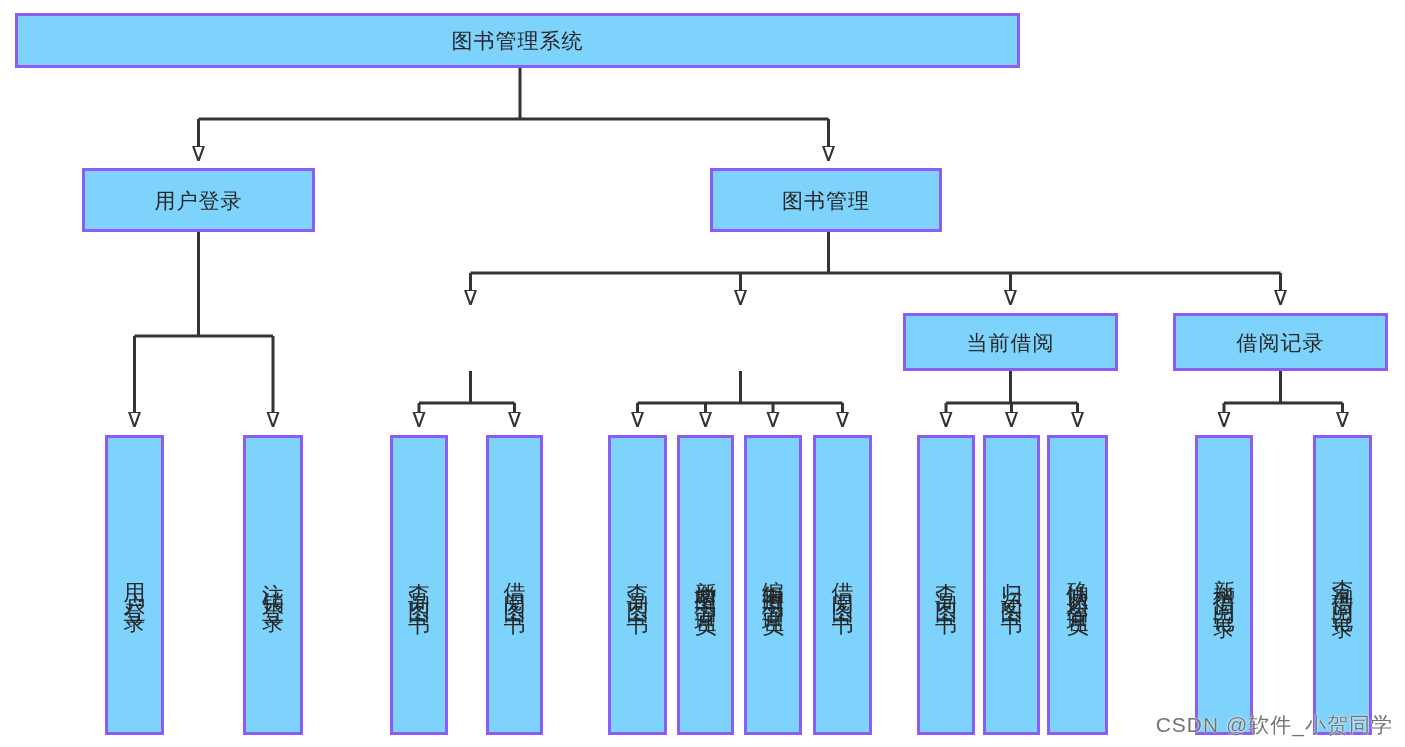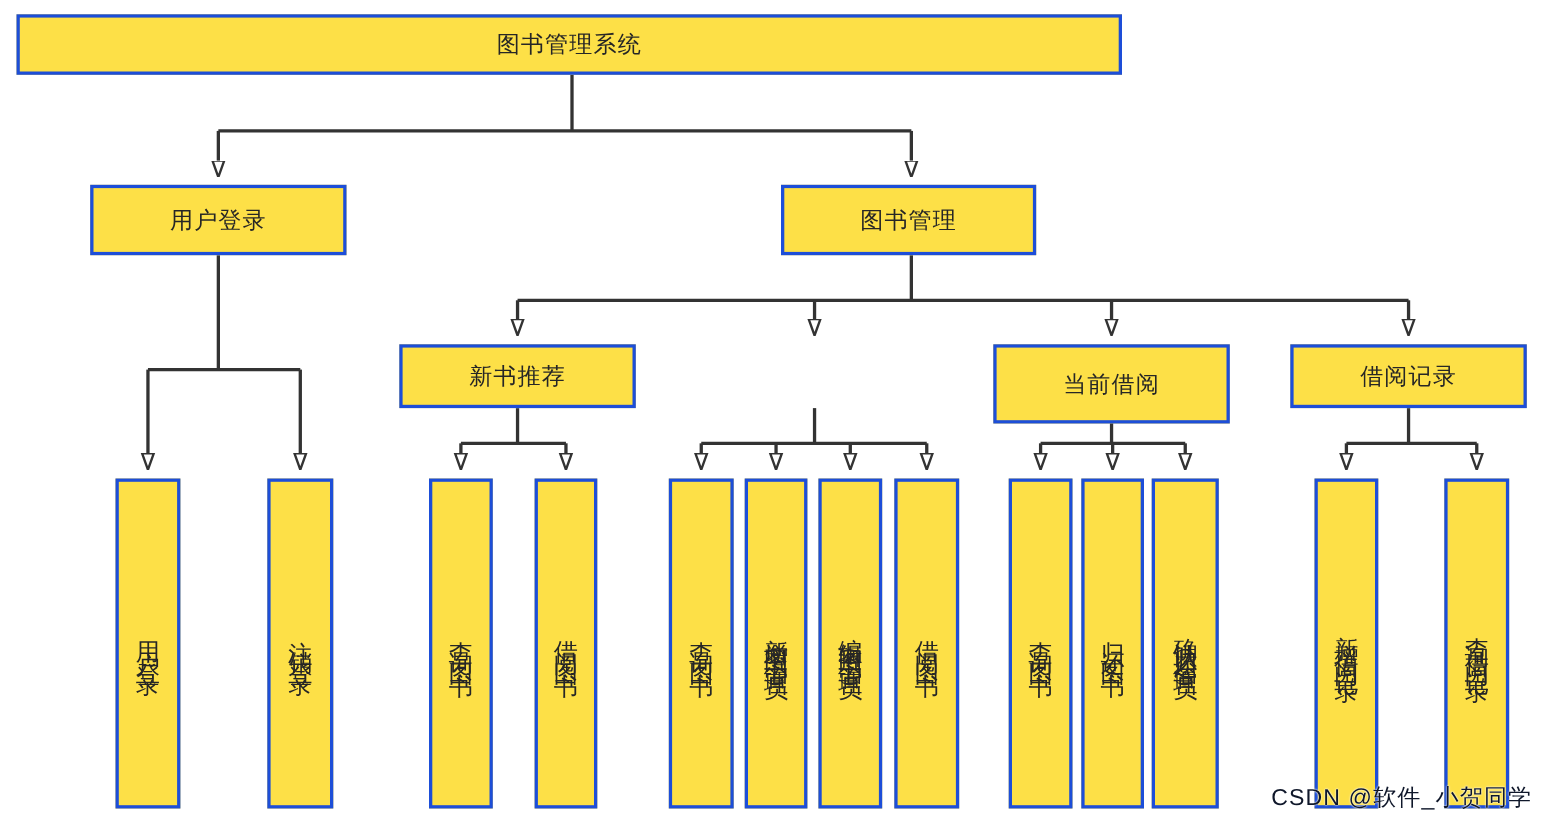--- a/index.html
+++ b/index.html
@@ -15,22 +15,22 @@
   #wires {
     position: absolute;
     left: 0; top: 0;
     width: 1405px; height: 747px;
     z-index: 1;
   }
   #wires path { stroke: #333333; stroke-width: 3; fill: none; }
   .box {
     position: absolute;
     box-sizing: border-box;
-    border: 3px solid #1d4ed8;
-    background: #fde047;
+    border: 3px solid #8b5cf6;
+    background: #7dd3fc;
     display: flex;
     align-items: center;
     justify-content: center;
     z-index: 2;
     font-size: 21px;
     letter-spacing: 1px;
     line-height: 1;
     white-space: nowrap;
   }
   .box.v {
@@ -41,21 +41,21 @@
     white-space: normal;
   }
   .box.v.tight { letter-spacing: 5px; }
   .box.v.semi  { letter-spacing: 8px; }
   #watermark {
     position: absolute;
     right: 12px;
     bottom: 8px;
     z-index: 3;
     font-size: 21px;
-    color: #0f172a;
+    color: #737373;
     text-shadow: 0 0 2px #ffffff, 0 0 1px #ffffff;
     letter-spacing: 1px;
     margin-left: 48px;
   }
 </style>
 </head>
 <body>
 
 <div id="stage">
 
@@ -119,22 +119,21 @@
       <path d="M1224,403 V412" marker-end="url(#arrow)"></path>
       <path d="M1342.5,403 V412" marker-end="url(#arrow)"></path>
     </g>
   </svg>
 
   <div class="box" style="left:15px; top:13px; width:1005px; height:55px;">图书管理系统</div>
 
   <div class="box" style="left:82px; top:168px; width:233px; height:64px;">用户登录</div>
   <div class="box" style="left:710px; top:168px; width:232px; height:64px;">图书管理</div>
 
-  <div class="box" style="left:363px; top:313px; width:215px; height:58px;">新书推荐</div>
-  <div class="box" style="left:903px; top:313px; width:215px; height:72px;">当前借阅</div>
+  <div class="box" style="left:903px; top:313px; width:215px; height:58px;">当前借阅</div>
   <div class="box" style="left:1173px; top:313px; width:215px; height:58px;">借阅记录</div>
 
   <div class="box v" style="left:105px; top:435px; width:59px; height:300px;">用户登录</div>
   <div class="box v" style="left:243px; top:435px; width:60px; height:300px;">注销登录</div>
 
   <div class="box v" style="left:390px; top:435px; width:58px; height:300px;">查询图书</div>
   <div class="box v" style="left:486px; top:435px; width:57px; height:300px;">借阅图书</div>
 
   <div class="box v" style="left:608px; top:435px; width:59px; height:300px;">查询图书</div>
   <div class="box v tight" style="left:677px; top:435px; width:57px; height:300px;">新增图书（管理员）</div>

